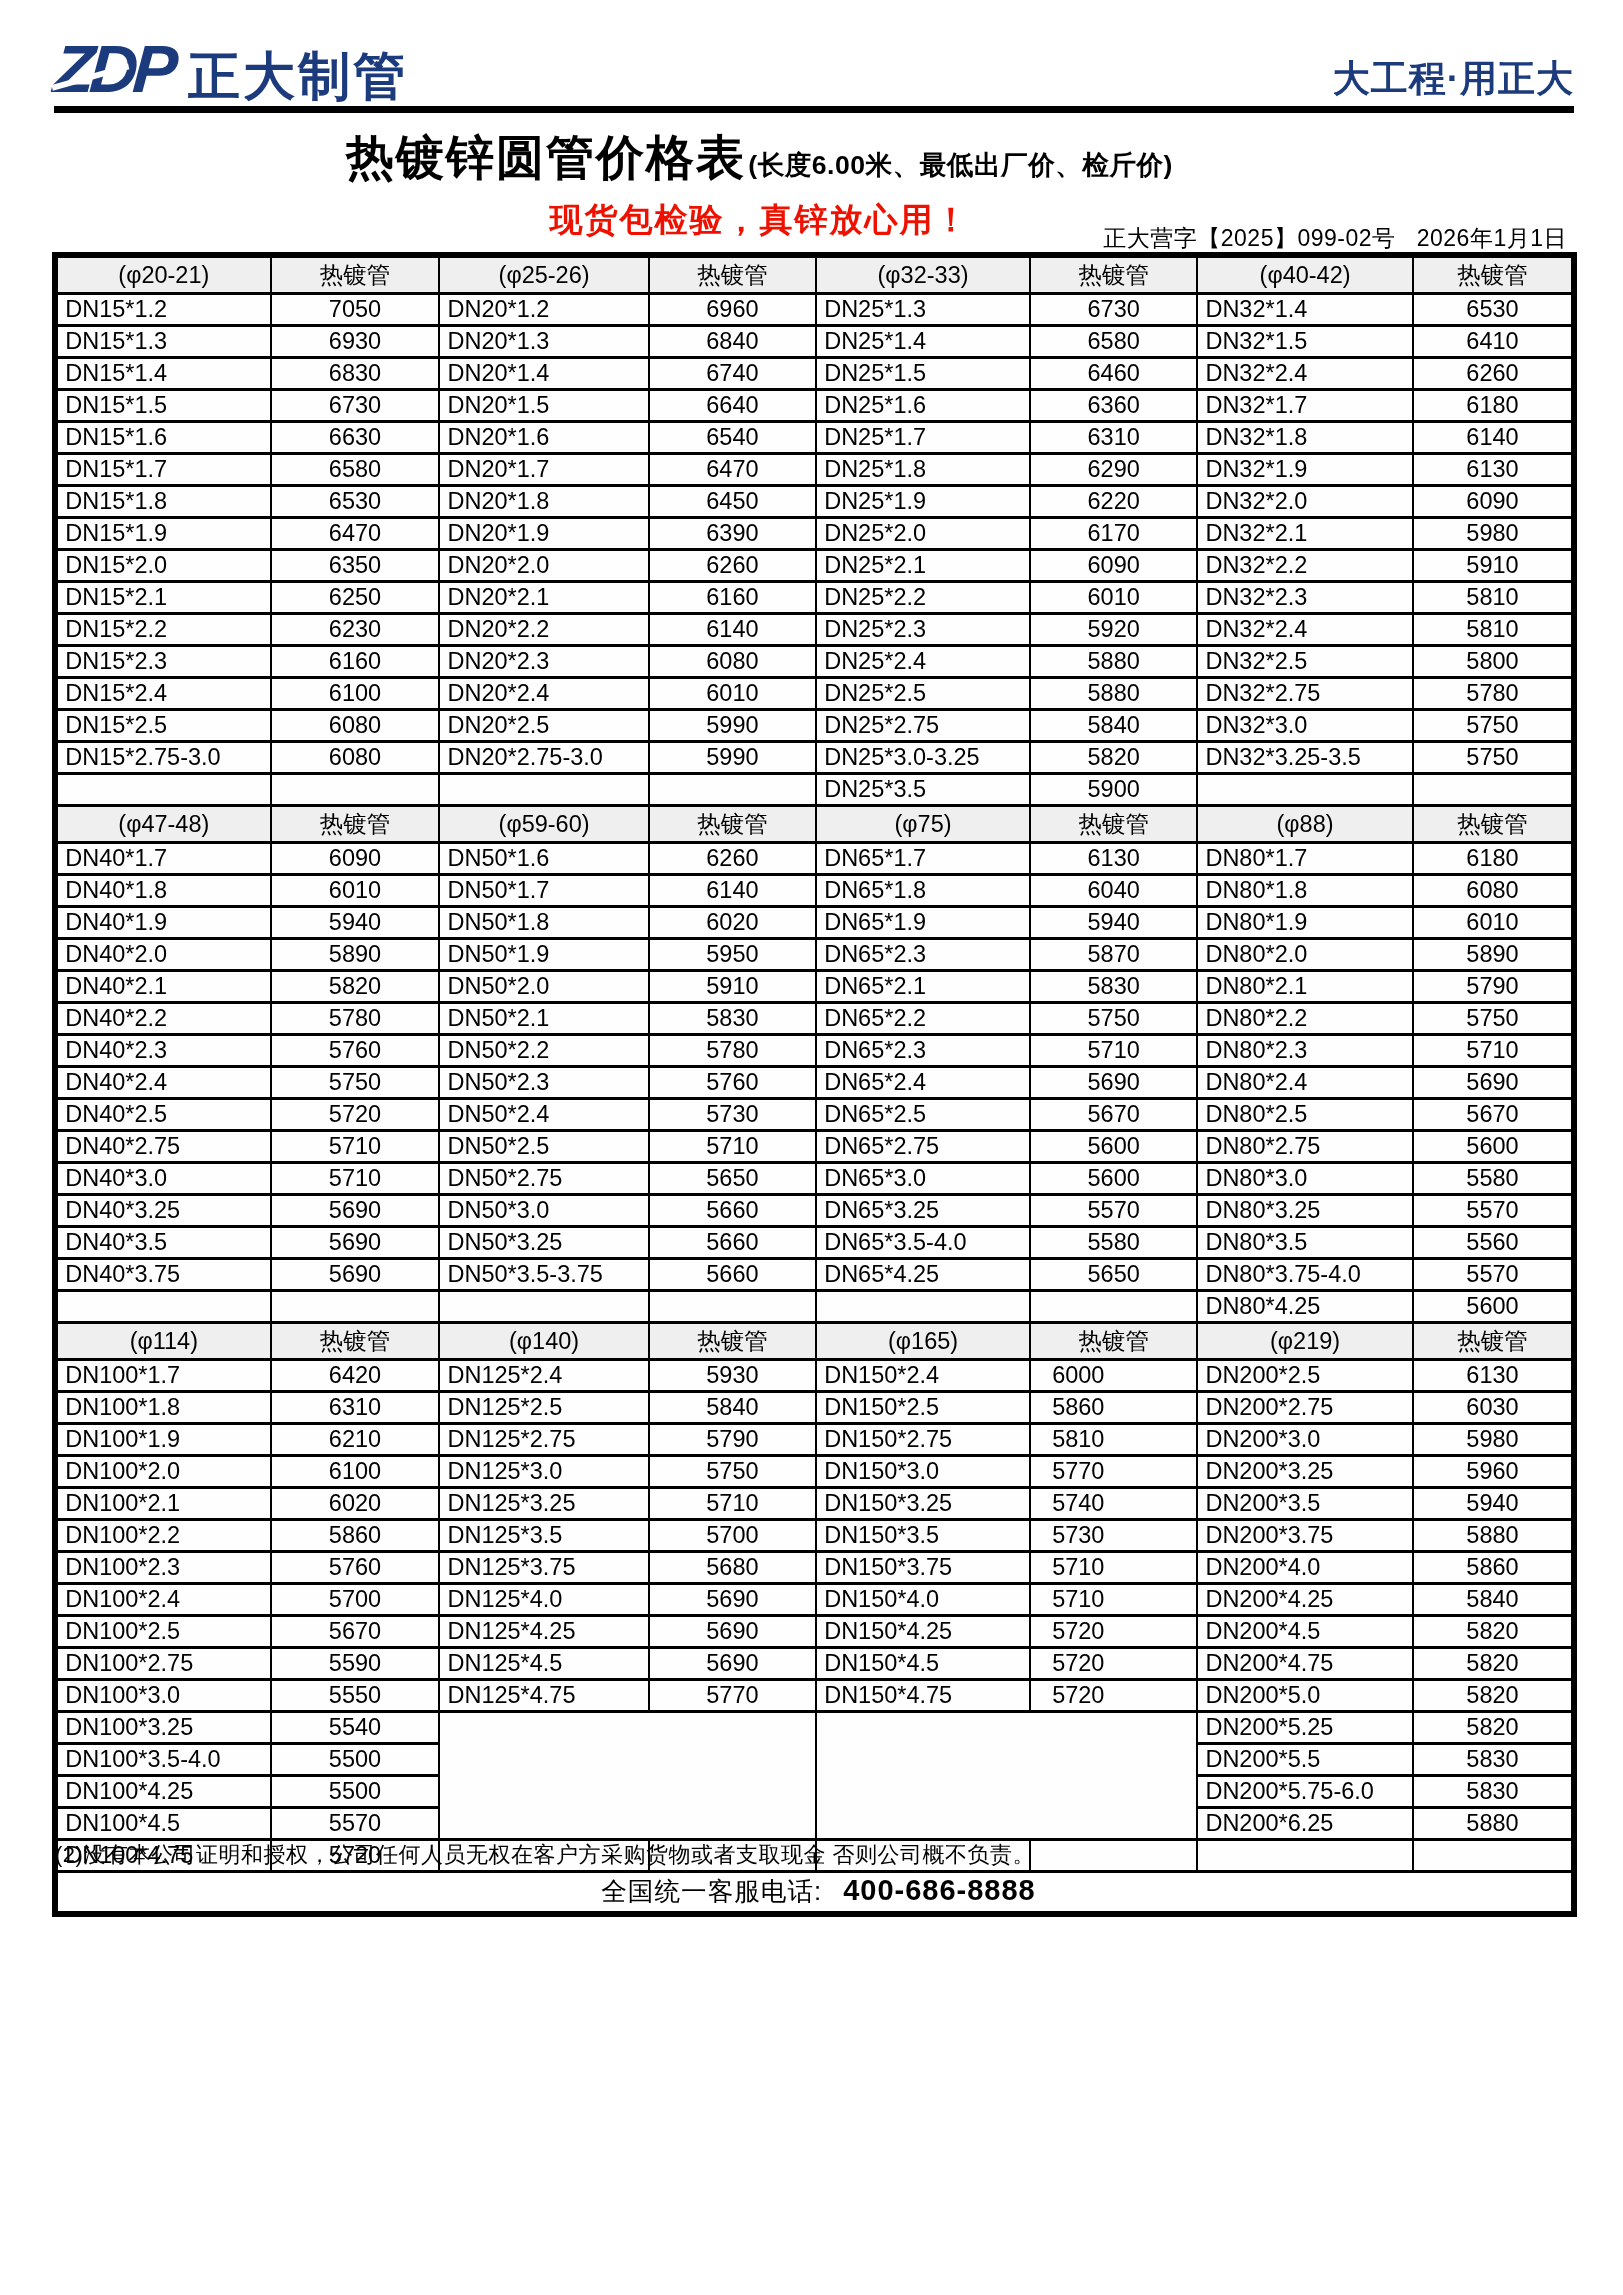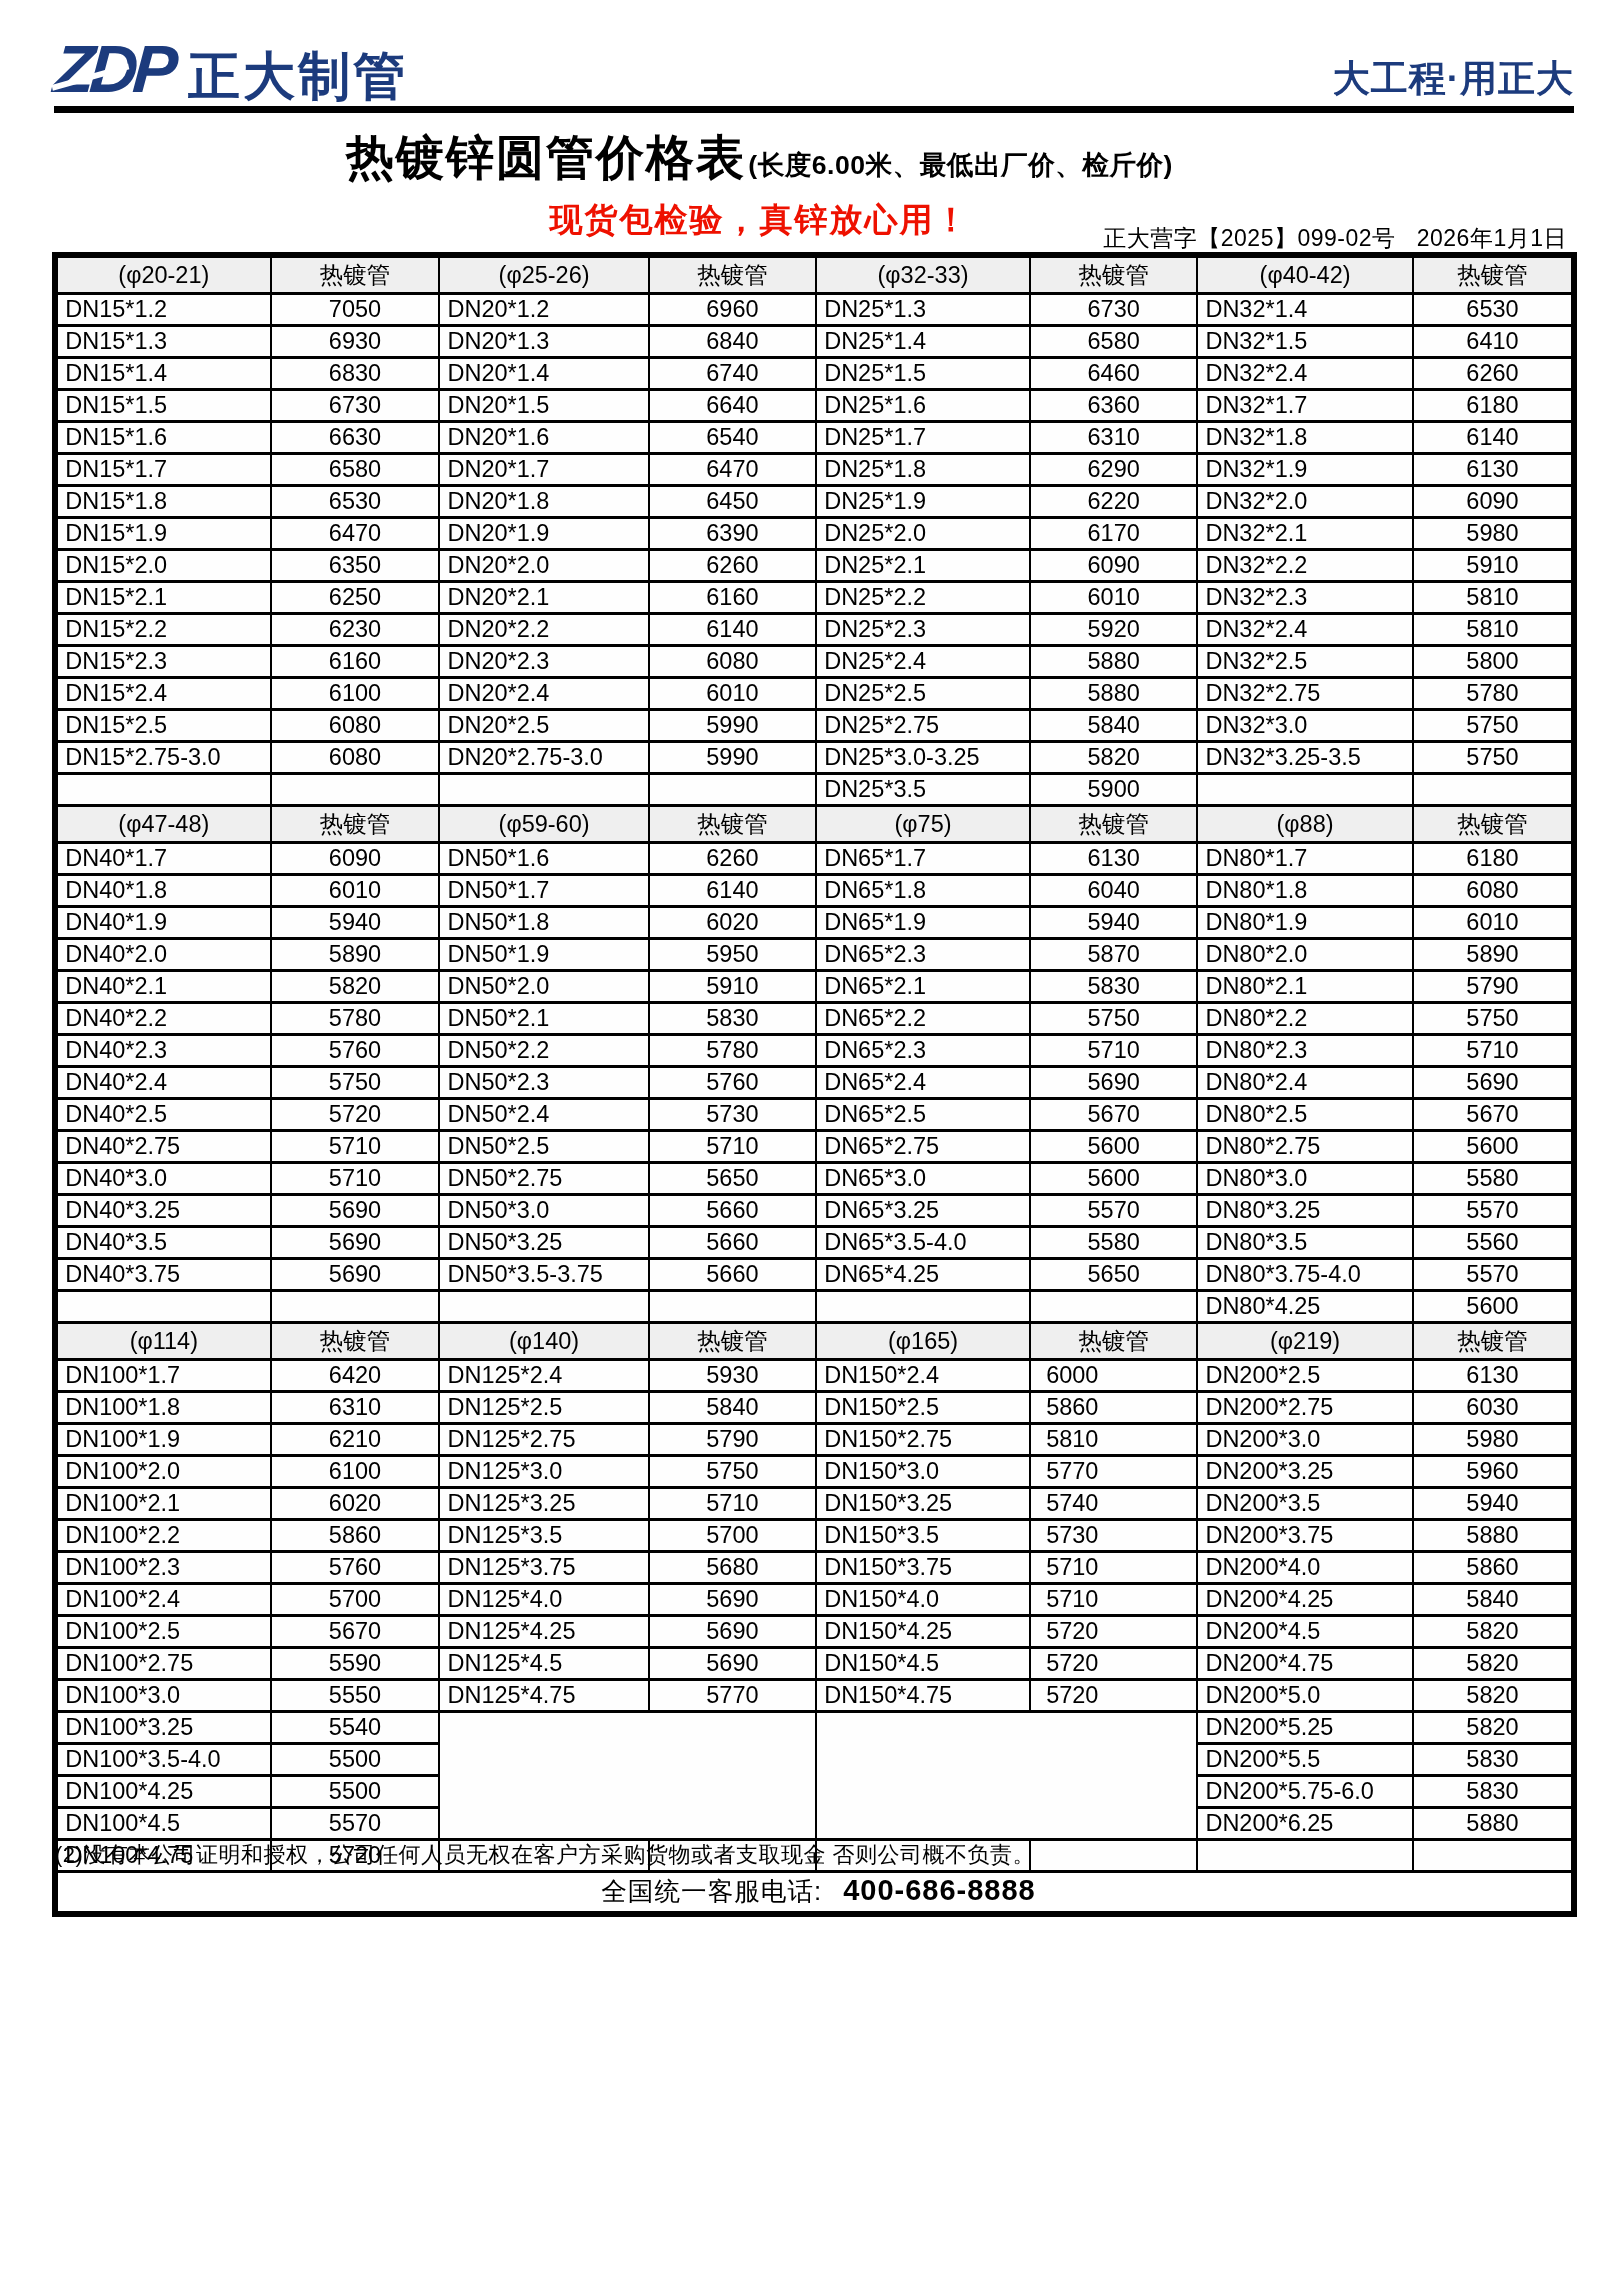--- a/index.html
+++ b/index.html
@@ -68,21 +68,21 @@
     background:#fefefe;
   }
   .price-table{border:6.6px solid #000;}
   .price-table tr{height:30px;}
   .price-table tr.sec-header{height:32px;}
   .price-table tr.sec-header td{
     background:#efefef;text-align:center;font-size:23.5px;
   }
   .price-table td.spec{text-align:left;padding-left:7.2px;}
   .price-table td.price{text-align:center;}
-  .price-table td.price.left{text-align:left;padding-left:15px;}
+  .price-table td.price.left{text-align:left;padding-left:21px;}
   .price-table tr.cs-row{height:42px;}
   .price-table tr.cs-row td{text-align:center;background:#fff;}
   .cs-label{font-size:25.6px;letter-spacing:1px;margin-left:8px;}
   .cs-phone{font-size:29px;font-weight:bold;letter-spacing:1px;margin-left:21px;}
   .c1{width:14.2%}.c2{width:11.1%}.c3{width:13.8%}.c4{width:11.0%}
   .c5{width:14.1%}.c6{width:11.0%}.c7{width:14.2%}.c8{width:10.6%}
   
   .notes{
     position:absolute;left:55px;top:1838px;width:1524px;
     font-size:22px;line-height:34px;letter-spacing:0.5px;

